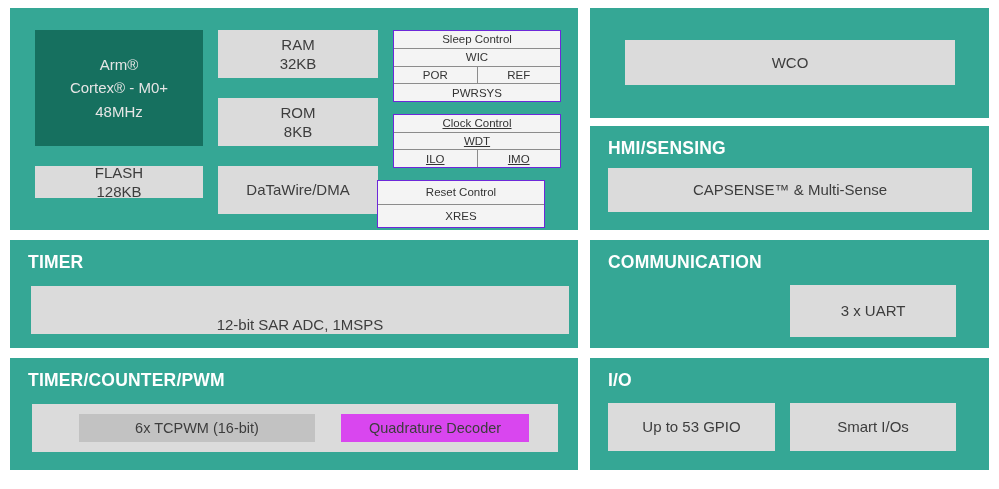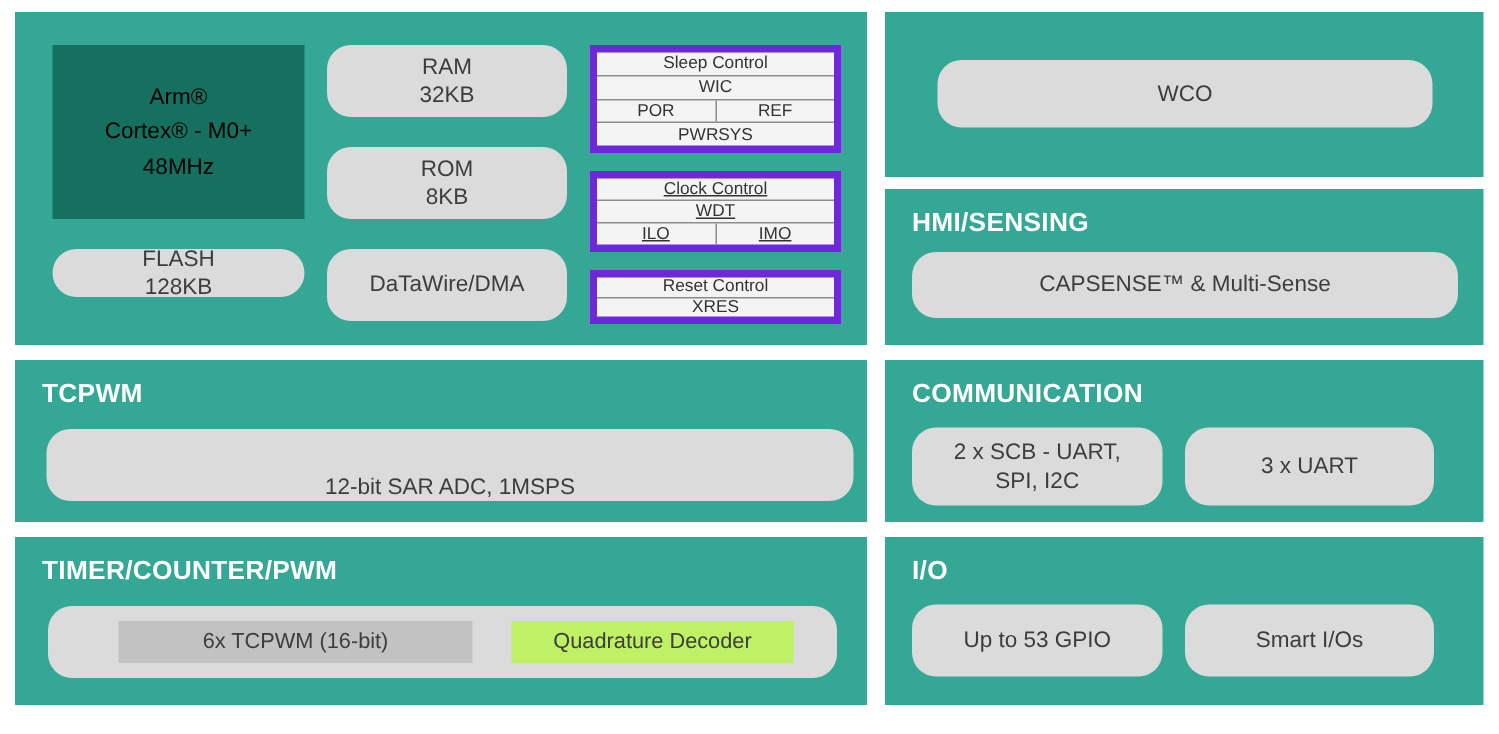--- a/index.html
+++ b/index.html
@@ -23,38 +23,37 @@
   .gbox {
     position: absolute;
     background: #DBDBDB;
     color: #3D3D3D;
     display: flex;
     align-items: center;
     justify-content: center;
     text-align: center;
     font-size: 15px;
     line-height: 1.3;
-    border-radius: 16px;
   }
   .cpu {
     position: absolute;
     background: #16705F;
-    color: #000000;
+    color: #e5e5e5;
     display: flex;
     align-items: center;
     justify-content: center;
     text-align: center;
     font-size: 15px;
     line-height: 1.55;
   }
   .pre { white-space: pre-line; }
   .ctl-table {
     position: absolute;
     background: #F4F4F4;
-    border: 5px solid #6d28d9;
+    border: 1px solid #6d28d9;
     display: flex;
     flex-direction: column;
     color: #333333;
     font-size: 11.5px;
   }
   .ctl-row {
     flex: 1;
     display: flex;
     align-items: stretch;
     justify-content: center;
@@ -132,21 +131,21 @@
       </div>
       <div class="ctl-row">
         <span>WDT</span>
       </div>
       <div class="ctl-row">
         <div class="ctl-cell">ILO</div>
         <div class="ctl-cell">IMO</div>
       </div>
     </div>
 
-    <div class="ctl-table" style="left:383px;top:172px;width:168px;height:36px;">
+    <div class="ctl-table" style="left:367px;top:172px;width:168px;height:48px;">
       <div class="ctl-row">
         <span>Reset Control</span>
       </div>
       <div class="ctl-row">
         <span>XRES</span>
       </div>
     </div>
   </div>
 
   <div class="panel" style="left:590px;top:8px;width:399px;height:110px;">
@@ -156,44 +155,40 @@
   </div>
 
   <div class="panel" style="left:590px;top:126px;width:399px;height:104px;padding-left:20px;">
     <div class="heading" style="left:18px;top:12px;">HMI/SENSING</div>
     <div class="gbox" style="left:18px;top:42px;width:364px;height:44px;">
       <span>CAPSENSE™ &amp; Multi-Sense</span>
     </div>
   </div>
 
   <div class="panel" style="left:10px;top:240px;width:568px;height:108px;">
-    <div class="heading" style="left:18px;top:12px;">TCPWM</div>
+    <div class="heading" style="left:18px;top:12px;">TIMER</div>
     <div class="gbox" style="left:21px;top:46px;width:538px;height:48px;align-items:flex-end;">
       <span>12-bit SAR ADC, 1MSPS</span>
     </div>
   </div>
 
   <div class="panel" style="left:590px;top:240px;width:399px;height:108px;">
     <div class="heading" style="left:18px;top:12px;">COMMUNICATION</div>
-    <div class="gbox" style="left:18px;top:45px;width:167px;height:52px;">
-      <span class="pre">2 x SCB - UART,
-SPI, I2C</span>
-    </div>
     <div class="gbox" style="left:200px;top:45px;width:166px;height:52px;">
       <span>3 x UART</span>
     </div>
   </div>
 
   <div class="panel" style="left:10px;top:358px;width:568px;height:112px;">
     <div class="heading" style="left:18px;top:12px;">TIMER/COUNTER/PWM</div>
     <div class="gbox" style="left:22px;top:46px;width:526px;height:48px;justify-content:center;padding-left:18px;gap:26px;">
       <div class="inner-box" style="width:236px;background:#C2C2C2;">
         <span>6x TCPWM (16-bit)</span>
       </div>
-      <div class="inner-box" style="width:188px;background:#bef264;">
+      <div class="inner-box" style="width:188px;background:#d946ef;">
         <span>Quadrature Decoder</span>
       </div>
     </div>
   </div>
 
   <div class="panel" style="left:590px;top:358px;width:399px;height:112px;">
     <div class="heading" style="left:18px;top:12px;">I/O</div>
     <div class="gbox" style="left:18px;top:45px;width:167px;height:48px;">
       <span>Up to 53 GPIO</span>
     </div>

